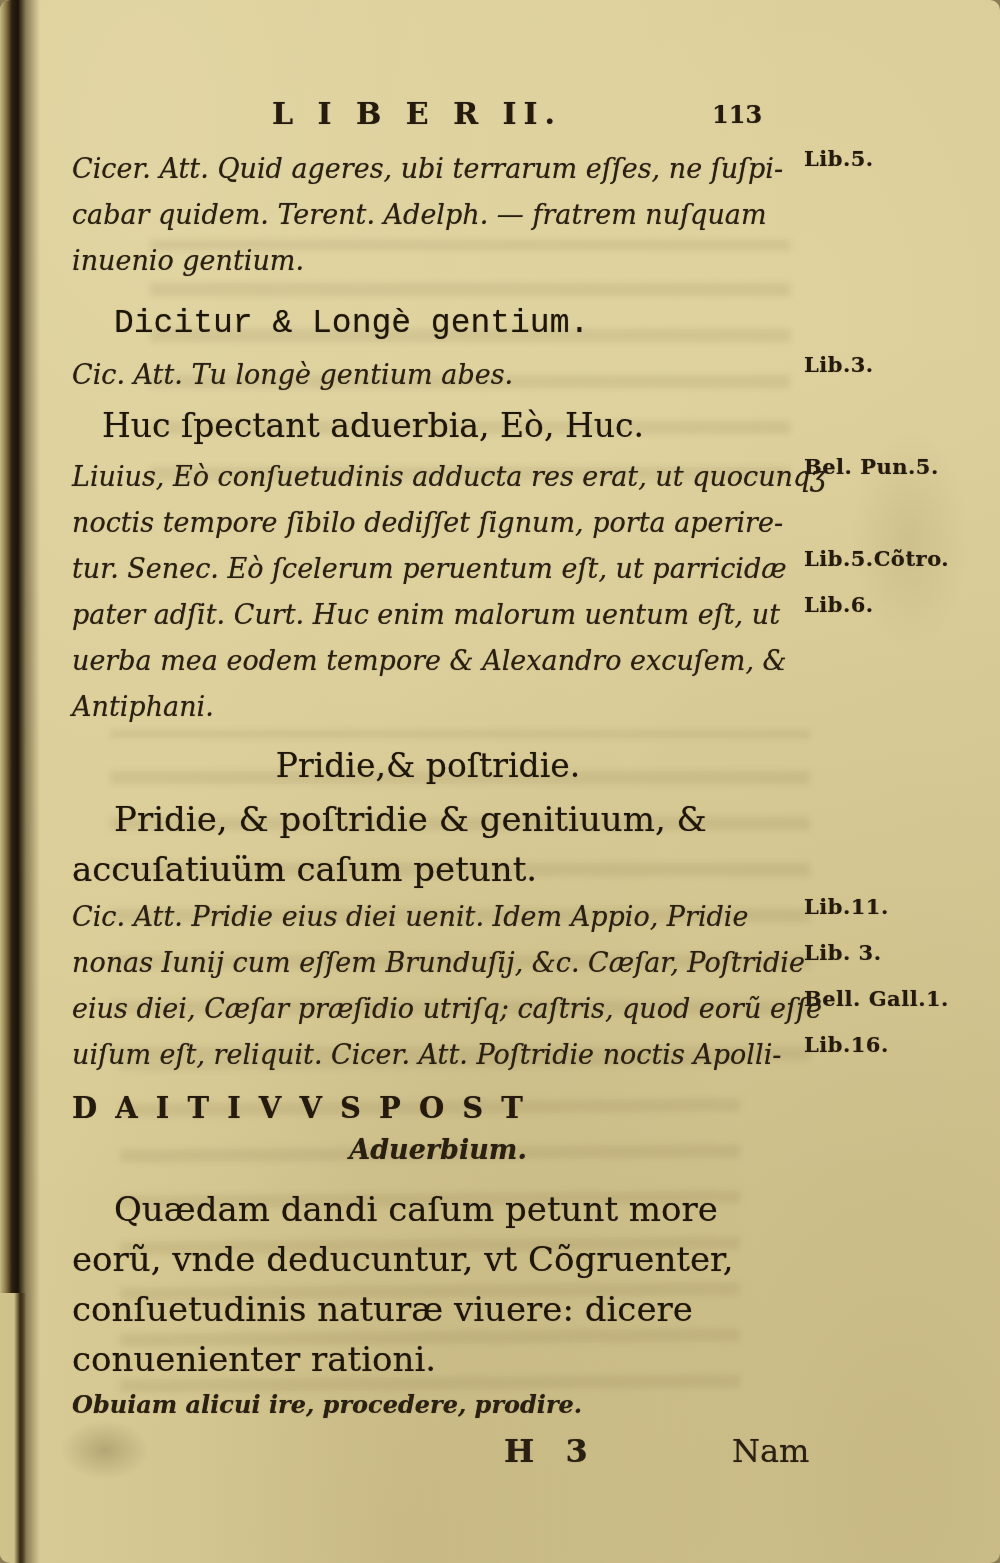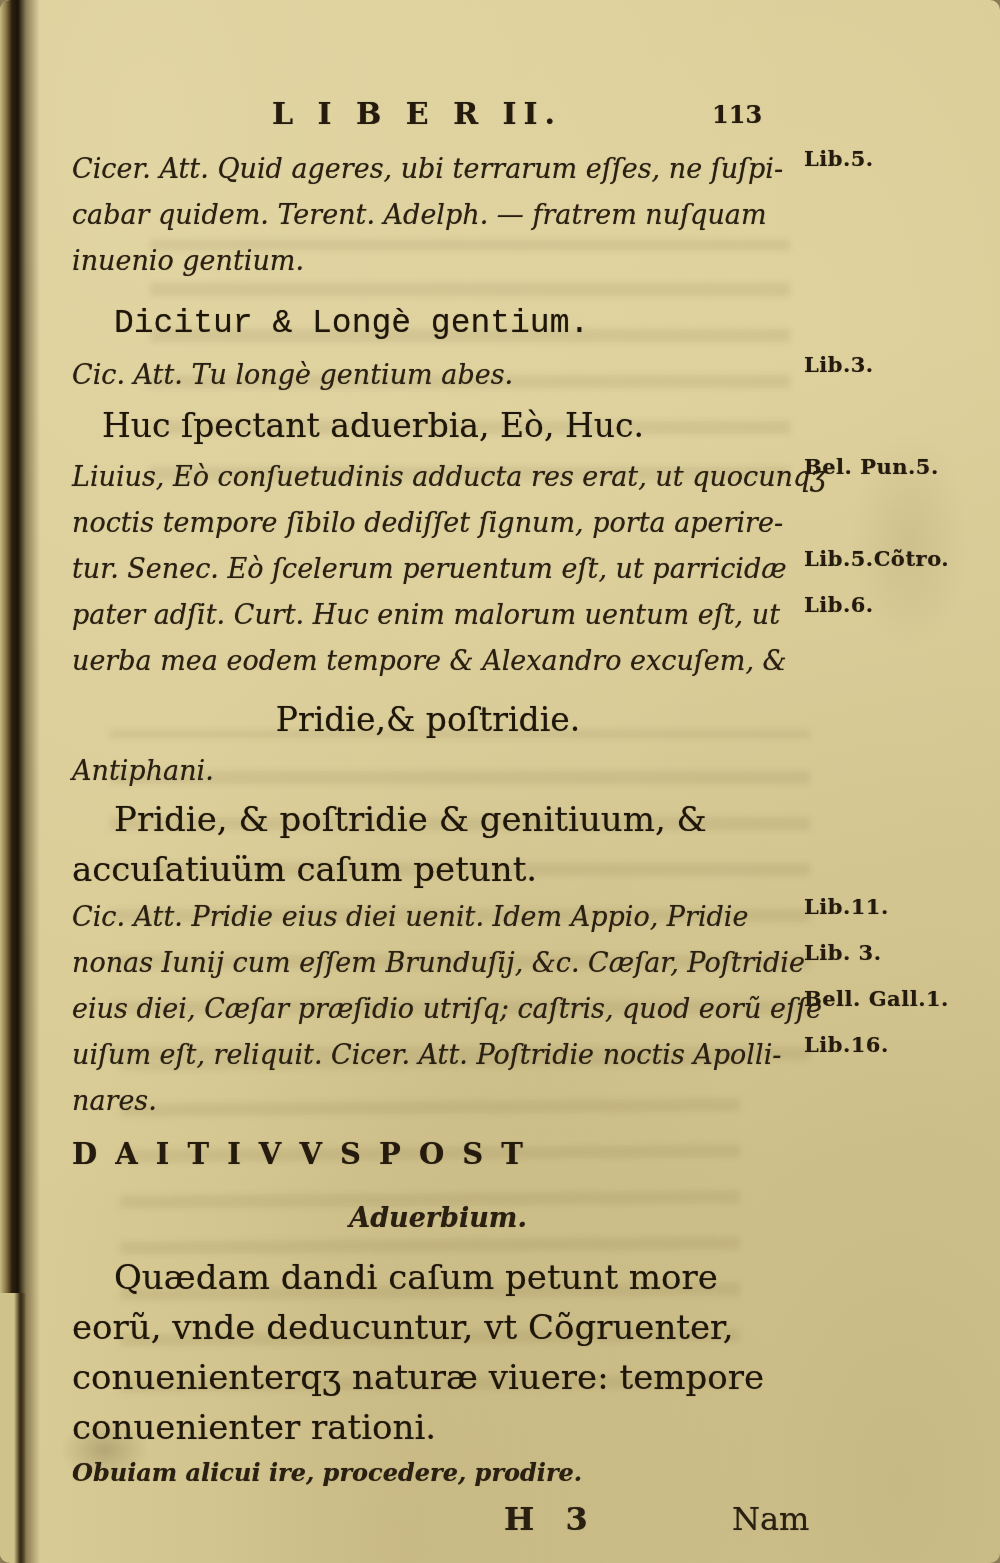--- a/index.html
+++ b/index.html
@@ -44,21 +44,21 @@
   .run-title{position:absolute;left:200px;font-size:30px;letter-spacing:7px;font-weight:bold;color:#241a0d;}
   .pageno{position:absolute;left:640px;top:4px;font-size:24px;font-weight:bold;color:#241a0d;}
 
   .textblock{position:absolute;left:72px;top:146px;width:912px;}
   .line{position:relative;line-height:46px;font-size:27px;white-space:nowrap;}
   .it{font-style:italic;}
   .h-md{font-size:33px;line-height:56px;font-style:normal;color:#1f160a;}
   .h-lg{font-size:34px;line-height:50px;font-style:normal;color:#1f160a;}
   .h-sp{font-size:29px;line-height:44px;letter-spacing:4px;font-style:normal;
         font-weight:bold;padding-right:180px;color:#241a0d;}
-  .sub-c{text-align:center;padding-right:180px;line-height:40px;font-weight:bold;margin-top:22px;}
+  .sub-c{text-align:center;padding-right:180px;line-height:40px;font-weight:bold;}
   .ph-c{text-align:center;padding-right:200px;}
   .ind1{padding-left:42px;}
   .ind2{padding-left:30px;}
   .mt4{margin-top:12px;font-family:Liberation Mono, monospace;}.mt8{margin-top:8px;}.mt14{margin-top:14px;}
   .t{text-shadow:0 0 1px rgba(42,32,18,.55);}
   .mn{position:absolute;left:732px;top:0px;width:210px;
       font-style:normal;font-weight:bold;font-size:21px;line-height:26px;
       letter-spacing:.5px;white-space:normal;color:#241a0d;
       text-shadow:0 0 1px rgba(42,32,18,.5);}
   .sig-row{position:relative;height:56px;margin-top:6px;font-size:32px;font-style:normal;}
@@ -121,26 +121,26 @@
       <span class="t">tur. Senec. Eò ſcelerum peruentum eſt, ut parricidæ</span>
       <span class="mn">Lib.5.Cõtro.</span>
     </div>
     <div class="line it">
       <span class="t">pater adſit. Curt. Huc enim malorum uentum eſt, ut</span>
       <span class="mn">Lib.6.</span>
     </div>
     <div class="line it">
       <span class="t">uerba mea eodem tempore &amp; Alexandro excuſem, &amp;</span>
     </div>
+    <div class="line it">
+      <span class="t">Antiphani.</span>
+    </div>
+
     <div class="line h-md ph-c mt8">
       <span class="t">Pridie,&amp; poſtridie.</span>
-    </div>
-
-    <div class="line it">
-      <span class="t">Antiphani.</span>
     </div>
 
     <div class="line h-lg ind1">
       <span class="t">Pridie, &amp; poſtridie &amp; genitiuum, &amp;</span>
     </div>
     <div class="line h-lg">
       <span class="t">accuſatiuüm caſum petunt.</span>
     </div>
 
     <div class="line it">
@@ -152,39 +152,36 @@
       <span class="mn">Lib. 3.</span>
     </div>
     <div class="line it">
       <span class="t">eius diei, Cæſar præſidio utriſq; caſtris, quod eorũ eſſe</span>
       <span class="mn">Bell. Gall.1.</span>
     </div>
     <div class="line it">
       <span class="t">uiſum eſt, reliquit. Cicer. Att. Poſtridie noctis Apolli-</span>
       <span class="mn">Lib.16.</span>
     </div>
-    <div class="line it">
-      <span class="t">nares.</span>
-    </div>
 
     <div class="line h-sp mt8">
       <span class="t">D A I T I V V S   P O S T</span>
     </div>
     <div class="line it sub-c">
       <span class="t">Aduerbium.</span>
     </div>
 
     <div class="line h-lg ind1 mt14">
       <span class="t">Quædam dandi caſum petunt more</span>
     </div>
     <div class="line h-lg">
       <span class="t">eorũ, vnde deducuntur, vt Cõgruenter,</span>
     </div>
     <div class="line h-lg">
-      <span class="t">conuenienterqʒ naturæ viuere: tempore</span>
+      <span class="t">conſuetudinis naturæ viuere: dicere</span>
     </div>
     <div class="line h-lg">
       <span class="t">conuenienter rationi.</span>
     </div>
 
     <div class="line it" style="font-size:24px;line-height:42px;font-weight:bold;">
       <span class="t">Obuiam alicui ire, procedere, prodire.</span>
     </div>
 
     <div class="sig-row">

